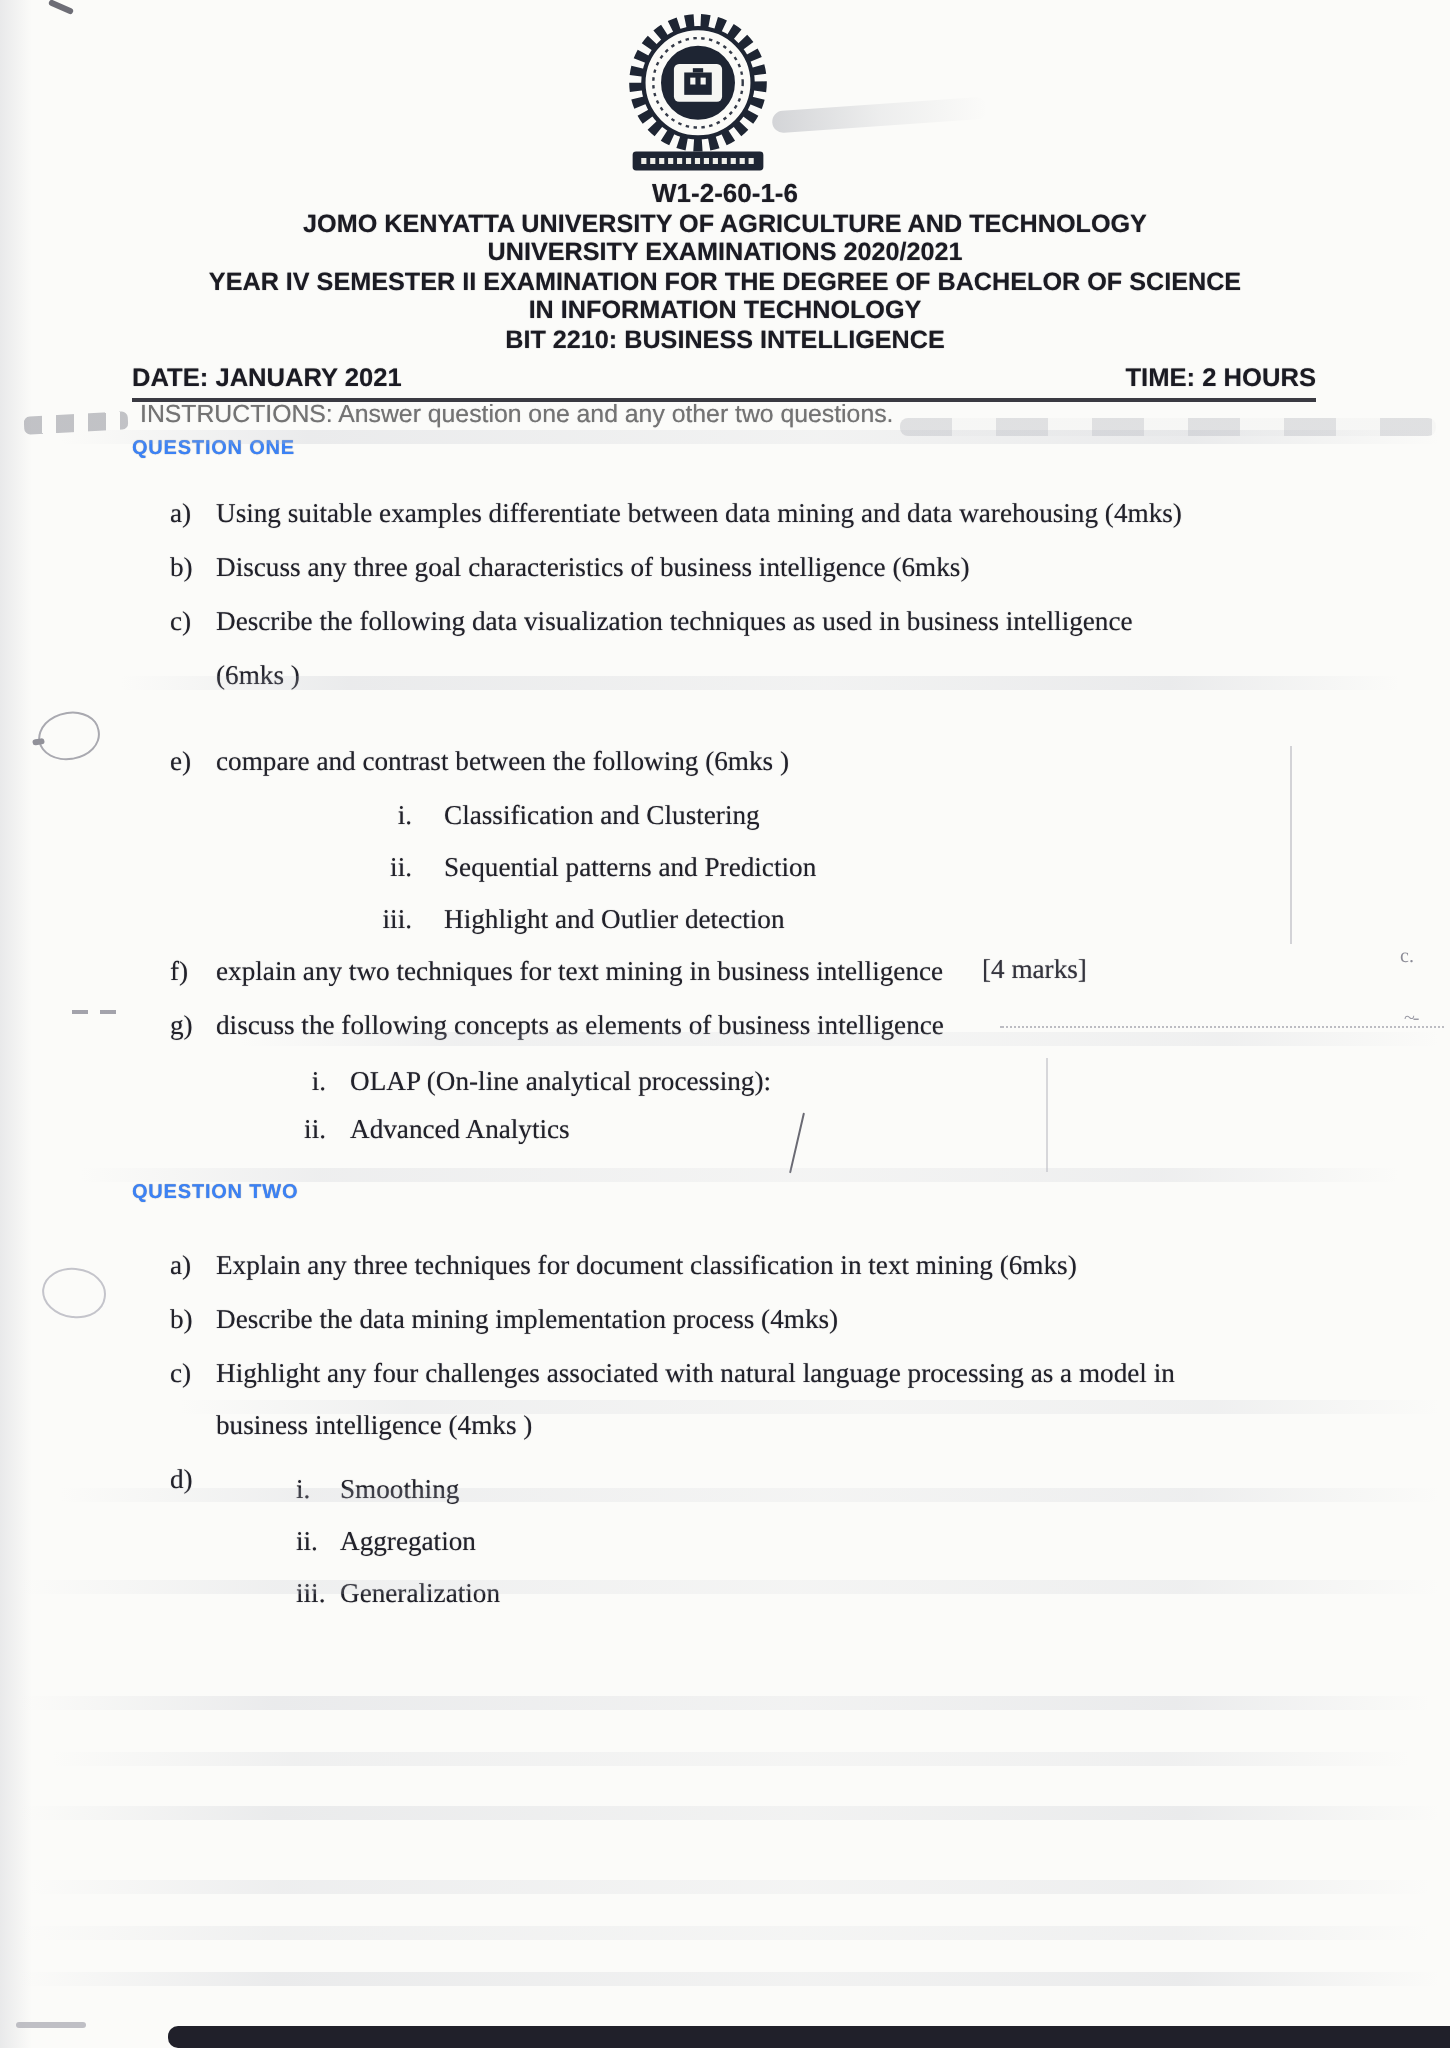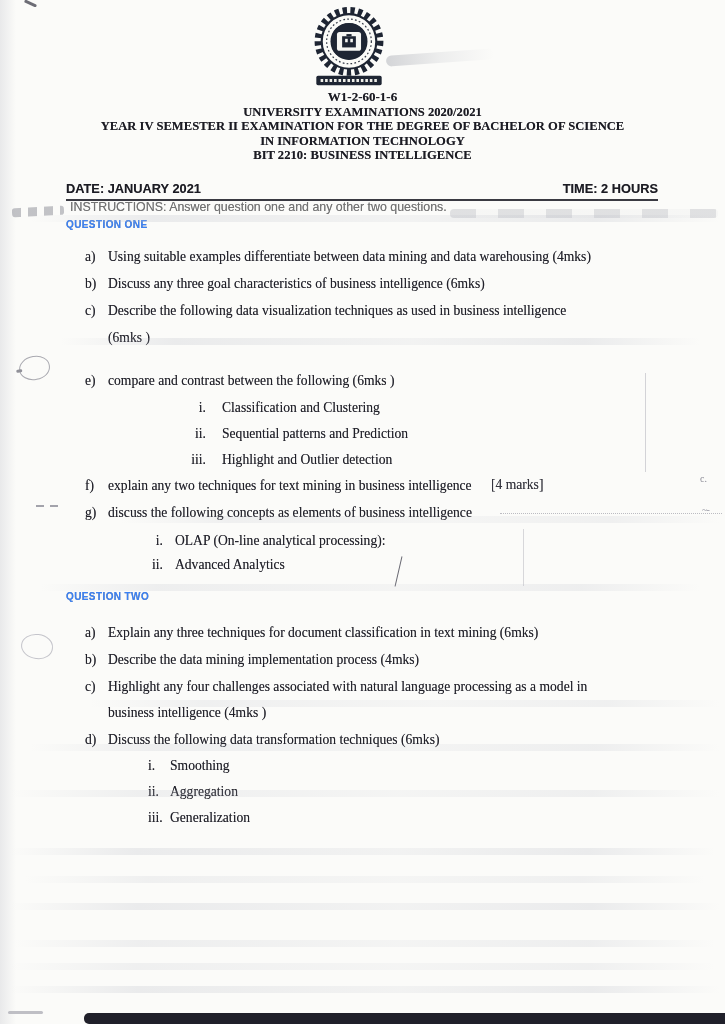--- a/index.html
+++ b/index.html
@@ -11,21 +11,21 @@
   .edge-left{position:absolute;left:0;top:0;bottom:0;width:16px;
     background:linear-gradient(90deg,rgba(190,192,200,.30),rgba(190,192,200,0));}
   
   .streak{position:absolute;height:7px;pointer-events:none;
     background:linear-gradient(90deg,rgba(186,189,199,0) 0%,rgba(186,189,199,.26) 18%,rgba(186,189,199,.14) 55%,rgba(186,189,199,.26) 82%,rgba(186,189,199,0) 100%);}
   
   .seal{position:absolute;left:306px;top:5px;width:86px;height:90px;filter:blur(.35px);}
   .seal-smear{position:absolute;left:386px;top:52px;width:108px;height:11px;opacity:.55;transform:rotate(-4deg);
     background:linear-gradient(90deg,rgba(120,124,138,.55),rgba(150,154,166,.25),rgba(170,173,184,0));border-radius:6px;}
   .head{position:absolute;left:0;top:90px;width:725px;text-align:center;
-    font-family:Liberation Serif, serif;font-weight:bold;color:#1b1b23;
+    font-family:Liberation Sans, sans-serif;font-weight:bold;color:#1b1b23;
     font-size:12.6px;line-height:14.6px;text-shadow:0 0 .5px rgba(27,27,35,.55);}
   .head .code{font-size:13px;}
   .dateline{position:absolute;left:66px;top:181px;width:592px;display:flex;justify-content:space-between;
     font-family:"Liberation Sans", sans-serif;font-weight:bold;font-size:12.8px;color:#1b1b23;
     border-bottom:2px solid #3a3a42;padding-bottom:3px;text-shadow:0 0 .5px rgba(27,27,35,.5);}
   .instructions{position:absolute;left:70px;top:200px;font-family:"Liberation Sans", sans-serif;
     font-size:12.4px;color:#737373;text-shadow:0 0 .4px rgba(43,43,51,.45);}
   .qtitle{position:absolute;font-family:"Liberation Sans", sans-serif;font-weight:bold;
     font-size:10px;letter-spacing:.4px;color:#3b82f6;text-shadow:0 0 .5px rgba(23,23,31,.5);}
   .qtitle.one{left:66px;top:219px;}
@@ -87,20 +87,21 @@
     <rect x="45.5" y="39" width="3" height="4" fill="#f6f6f3"></rect>
     <rect x="51.5" y="39" width="3" height="4" fill="#f6f6f3"></rect>
     <rect x="47" y="33.5" width="6" height="2.5" fill="#1e2533"></rect>
     <rect x="12" y="82" width="76" height="11" rx="2" fill="#1e2533"></rect>
     <line x1="17" y1="87.5" x2="83" y2="87.5" stroke="#eeeee9" stroke-width="3.5" stroke-dasharray="3 2.2"></line>
   </svg>
   <div class="seal-smear"></div>
 
   <div class="head">
     <div class="code">W1-2-60-1-6</div>
+    <div>JOMO KENYATTA UNIVERSITY OF AGRICULTURE AND TECHNOLOGY</div>
     <div>UNIVERSITY EXAMINATIONS 2020/2021</div>
     <div>YEAR IV SEMESTER II EXAMINATION FOR THE DEGREE OF BACHELOR OF SCIENCE</div>
     <div>IN INFORMATION TECHNOLOGY</div>
     <div>BIT 2210:  BUSINESS INTELLIGENCE</div>
   </div>
 
   <div class="dateline">
     <span>DATE: JANUARY 2021</span>
     <span>TIME: 2 HOURS</span>
   </div>
@@ -178,21 +179,20 @@
     <div class="item gap6">
       <span class="marker">c)</span>
       <span class="itext">
         <span style="display:block">Highlight any four challenges associated with natural language processing as a model in</span>
         <span style="display:block;margin-top:5px">business intelligence (4mks )</span>
       </span>
     </div>
     <div class="item gap6">
       <span class="marker">d)</span>
       <span class="itext">
-        <span style="display:block">Discuss the following data transformation techniques (6mks)</span>
         <span class="sub sub-d" style="margin-top:5px">
           <span class="smk">i.</span>
           <span class="stx">Smoothing</span>
         </span>
         <span class="sub sub-d gap5">
           <span class="smk">ii.</span>
           <span class="stx">Aggregation</span>
         </span>
         <span class="sub sub-d gap5">
           <span class="smk">iii.</span>

